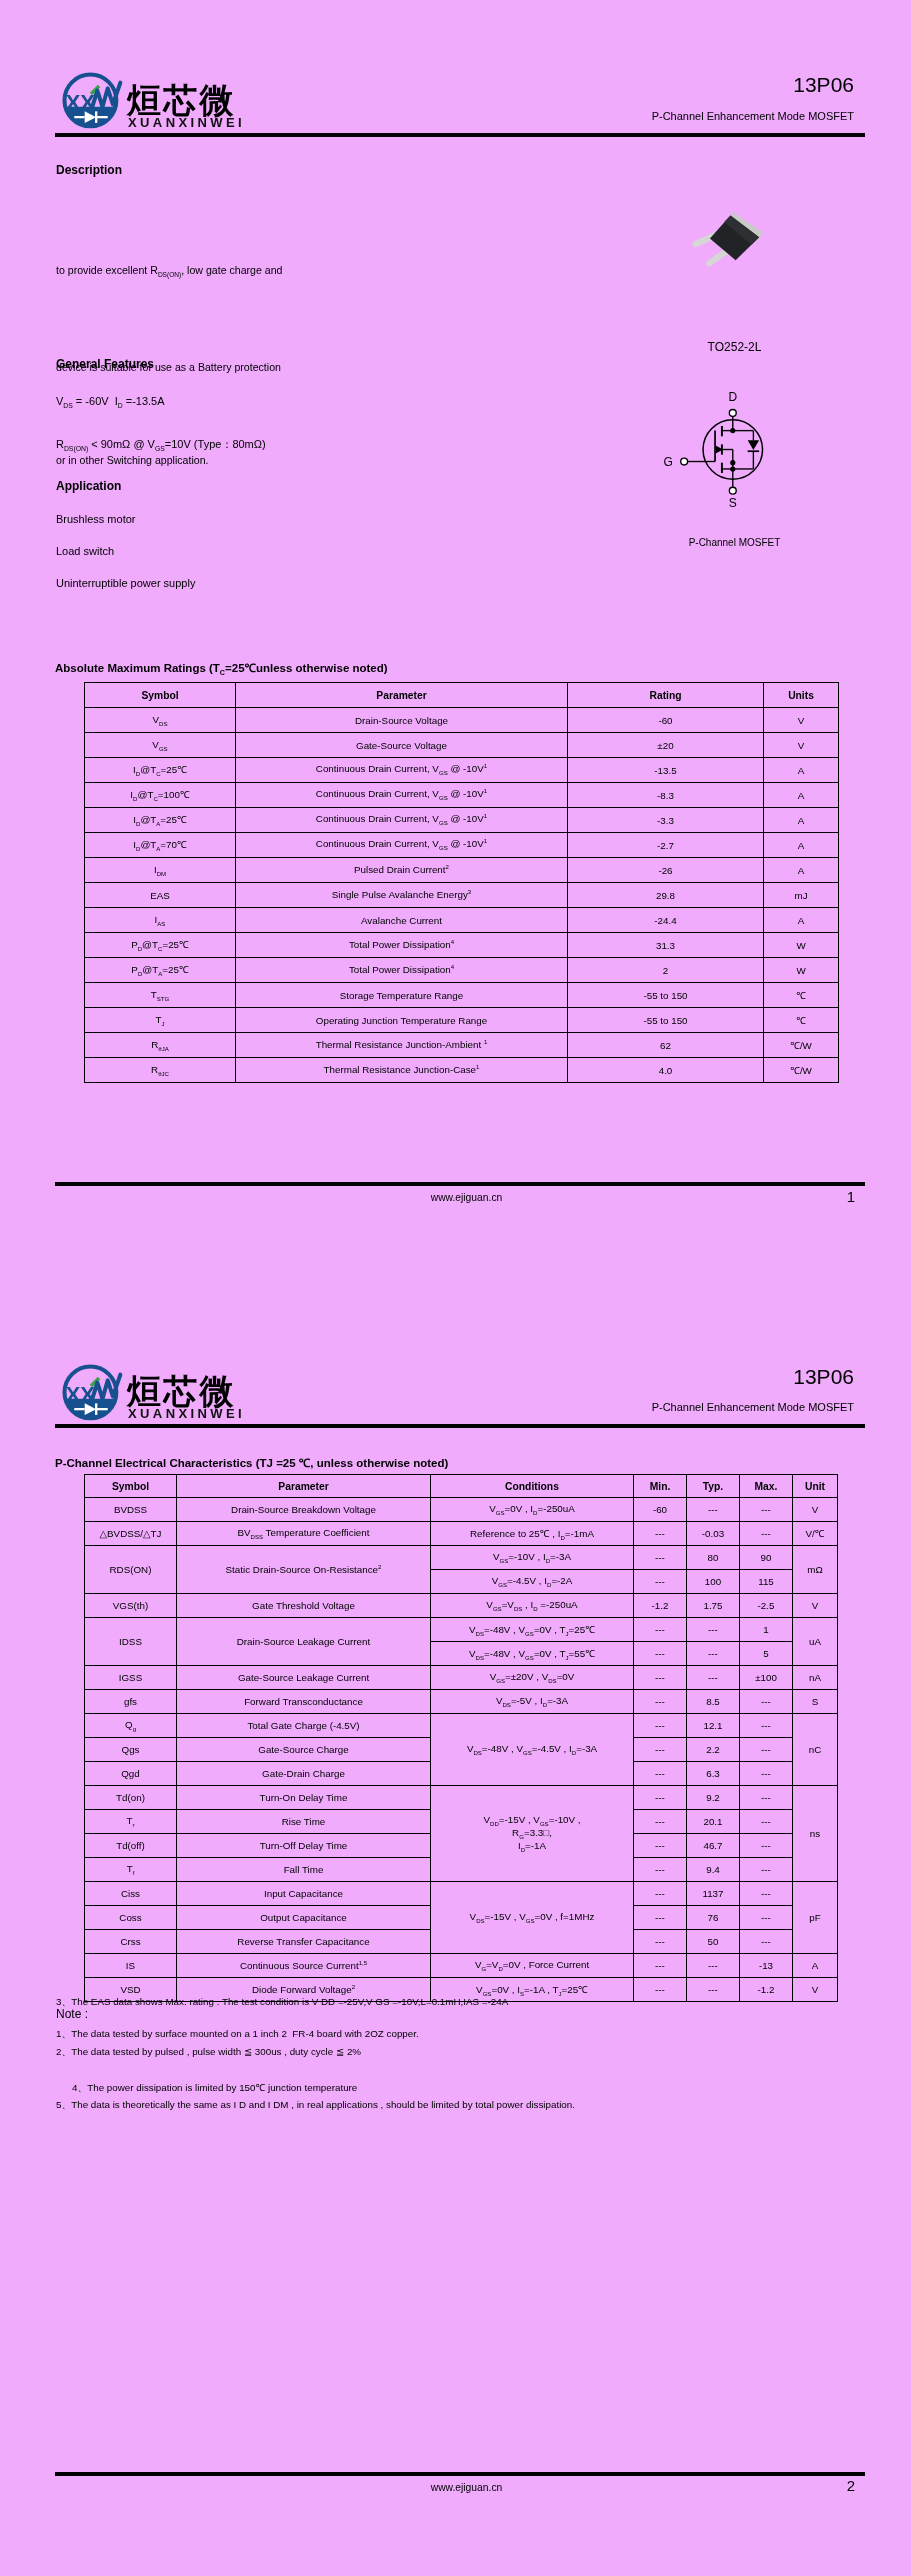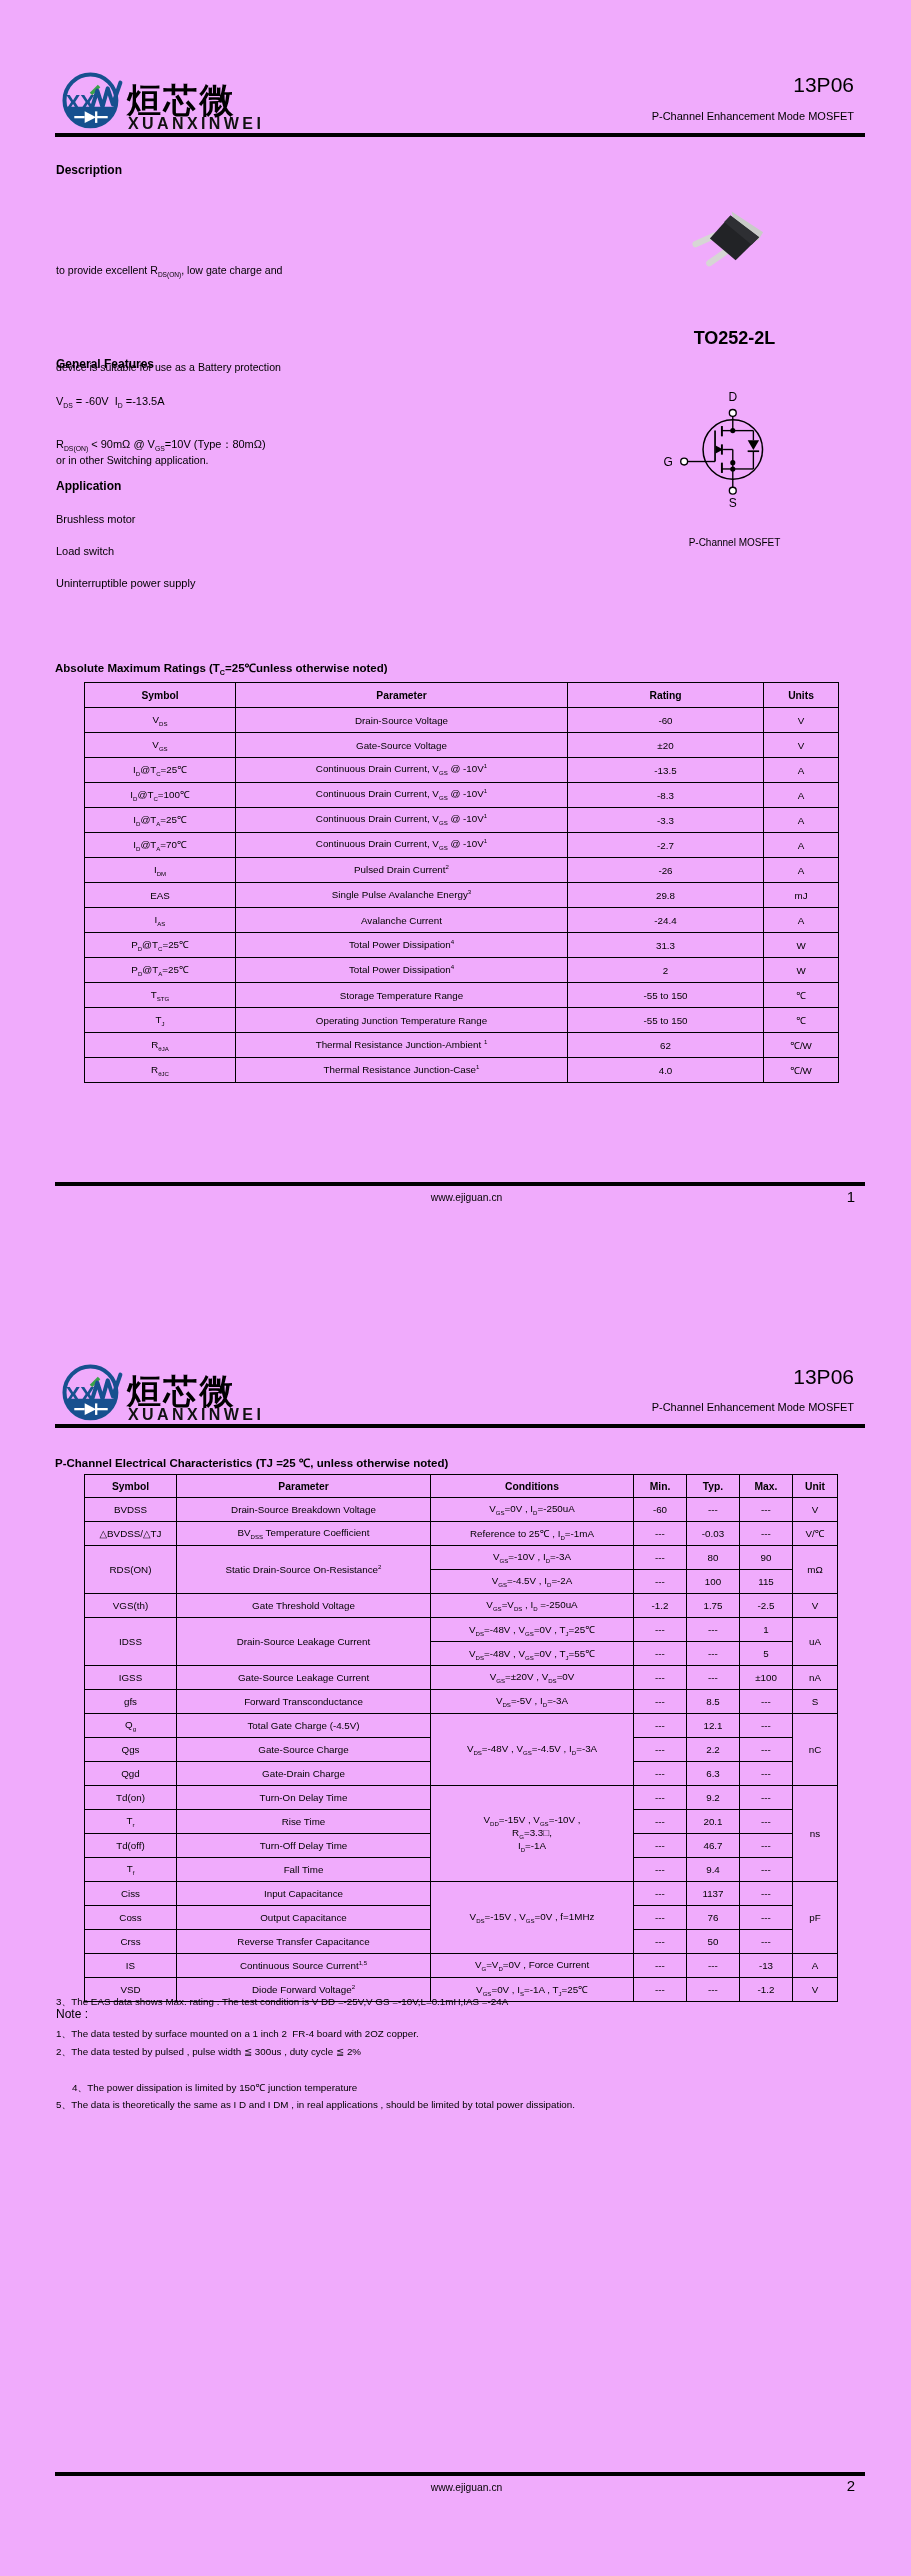--- a/index.html
+++ b/index.html
@@ -1,21 +1,21 @@
 <!DOCTYPE html>
 <html style="font-size:9.2px"><head>
 <meta charset="utf-8">
 <style>
   html,body{margin:0;padding:0;background:#ffffff;}
   #doc{position:relative;width:911px;height:2576px;background:#f0abfc;
        font-family:"Liberation Sans", sans-serif;color:#000;overflow:hidden;}
   .abs{position:absolute;}
   .rule{position:absolute;left:55px;width:810px;height:4px;background:#000;}
   .brand-cn{font-size:34px;font-weight:bold;letter-spacing:2.3px;white-space:nowrap;}
-  .brand-en{font-size:16px;font-weight:600;letter-spacing:3.4px;color:#111;white-space:nowrap;}
+  .brand-en{font-size:13px;font-weight:600;letter-spacing:3.4px;color:#111;white-space:nowrap;}
   .hdr-right{position:absolute;left:516px;width:338px;text-align:right;}
   .part-no{font-size:21px;}
   .subtitle{font-size:11px;}
   .h2{font-size:12px;font-weight:bold;}
   .dlines{font-size:10.6px;line-height:31px;white-space:pre-wrap;}
   .bodyline{font-size:11px;white-space:pre-wrap;}
   .tbl-title{font-size:11.5px;font-weight:bold;}
   table.dt{position:absolute;border-collapse:collapse;table-layout:fixed;
            border:1.7px solid #000;}
   table.dt td,table.dt th{border:1.1px solid #000;text-align:center;vertical-align:middle;
@@ -71,21 +71,21 @@
   <div class="abs bodyline" style="left:56px;top:545px;">Load switch</div>
   <div class="abs bodyline" style="left:56px;top:577px;">Uninterruptible power supply</div>
 
   <svg class="abs" style="left:683px;top:204px;" width="143" height="69" viewBox="0 0 250 120">
     <line x1="55" y1="55" x2="22" y2="70" stroke="#d6d6d4" stroke-width="11" stroke-linecap="round"></line>
     <line x1="75" y1="83" x2="46" y2="103" stroke="#d6d6d4" stroke-width="11" stroke-linecap="round"></line>
     <polygon points="85,13 140,49 131,64 88,27" fill="#c9cbc8"></polygon>
     <polygon points="83,20 133,58 92,98 47,60" fill="#222326"></polygon>
     <polygon points="83,20 133,58 120,71 72,31" fill="#2e2f33"></polygon>
   </svg>
-  <div class="cap" style="top:328px;font-size:18px;font-weight:bold;">TO252-2L</div>
+  <div class="cap" style="top:340px;font-size:12px;font-weight:normal;">TO252-2L</div>
 
   <svg class="abs" style="left:660px;top:386px;" width="149" height="123" viewBox="0 0 260 215">
     <text x="127" y="26" font-size="21" text-anchor="middle">D</text>
     <circle cx="127" cy="47" r="6" fill="#fff" stroke="#000" stroke-width="2.4"></circle>
     <circle cx="127" cy="111" r="52" fill="none" stroke="#000" stroke-width="2.6"></circle>
     <line x1="127" y1="53" x2="127" y2="78" stroke="#000" stroke-width="2.4"></line>
     <circle cx="127" cy="78" r="4.5" fill="#000"></circle>
     <line x1="127" y1="78" x2="108" y2="78" stroke="#000" stroke-width="2.4"></line>
     <line x1="108" y1="70" x2="108" y2="88" stroke="#000" stroke-width="3.4"></line>
     <line x1="108" y1="102" x2="108" y2="120" stroke="#000" stroke-width="3.4"></line>

